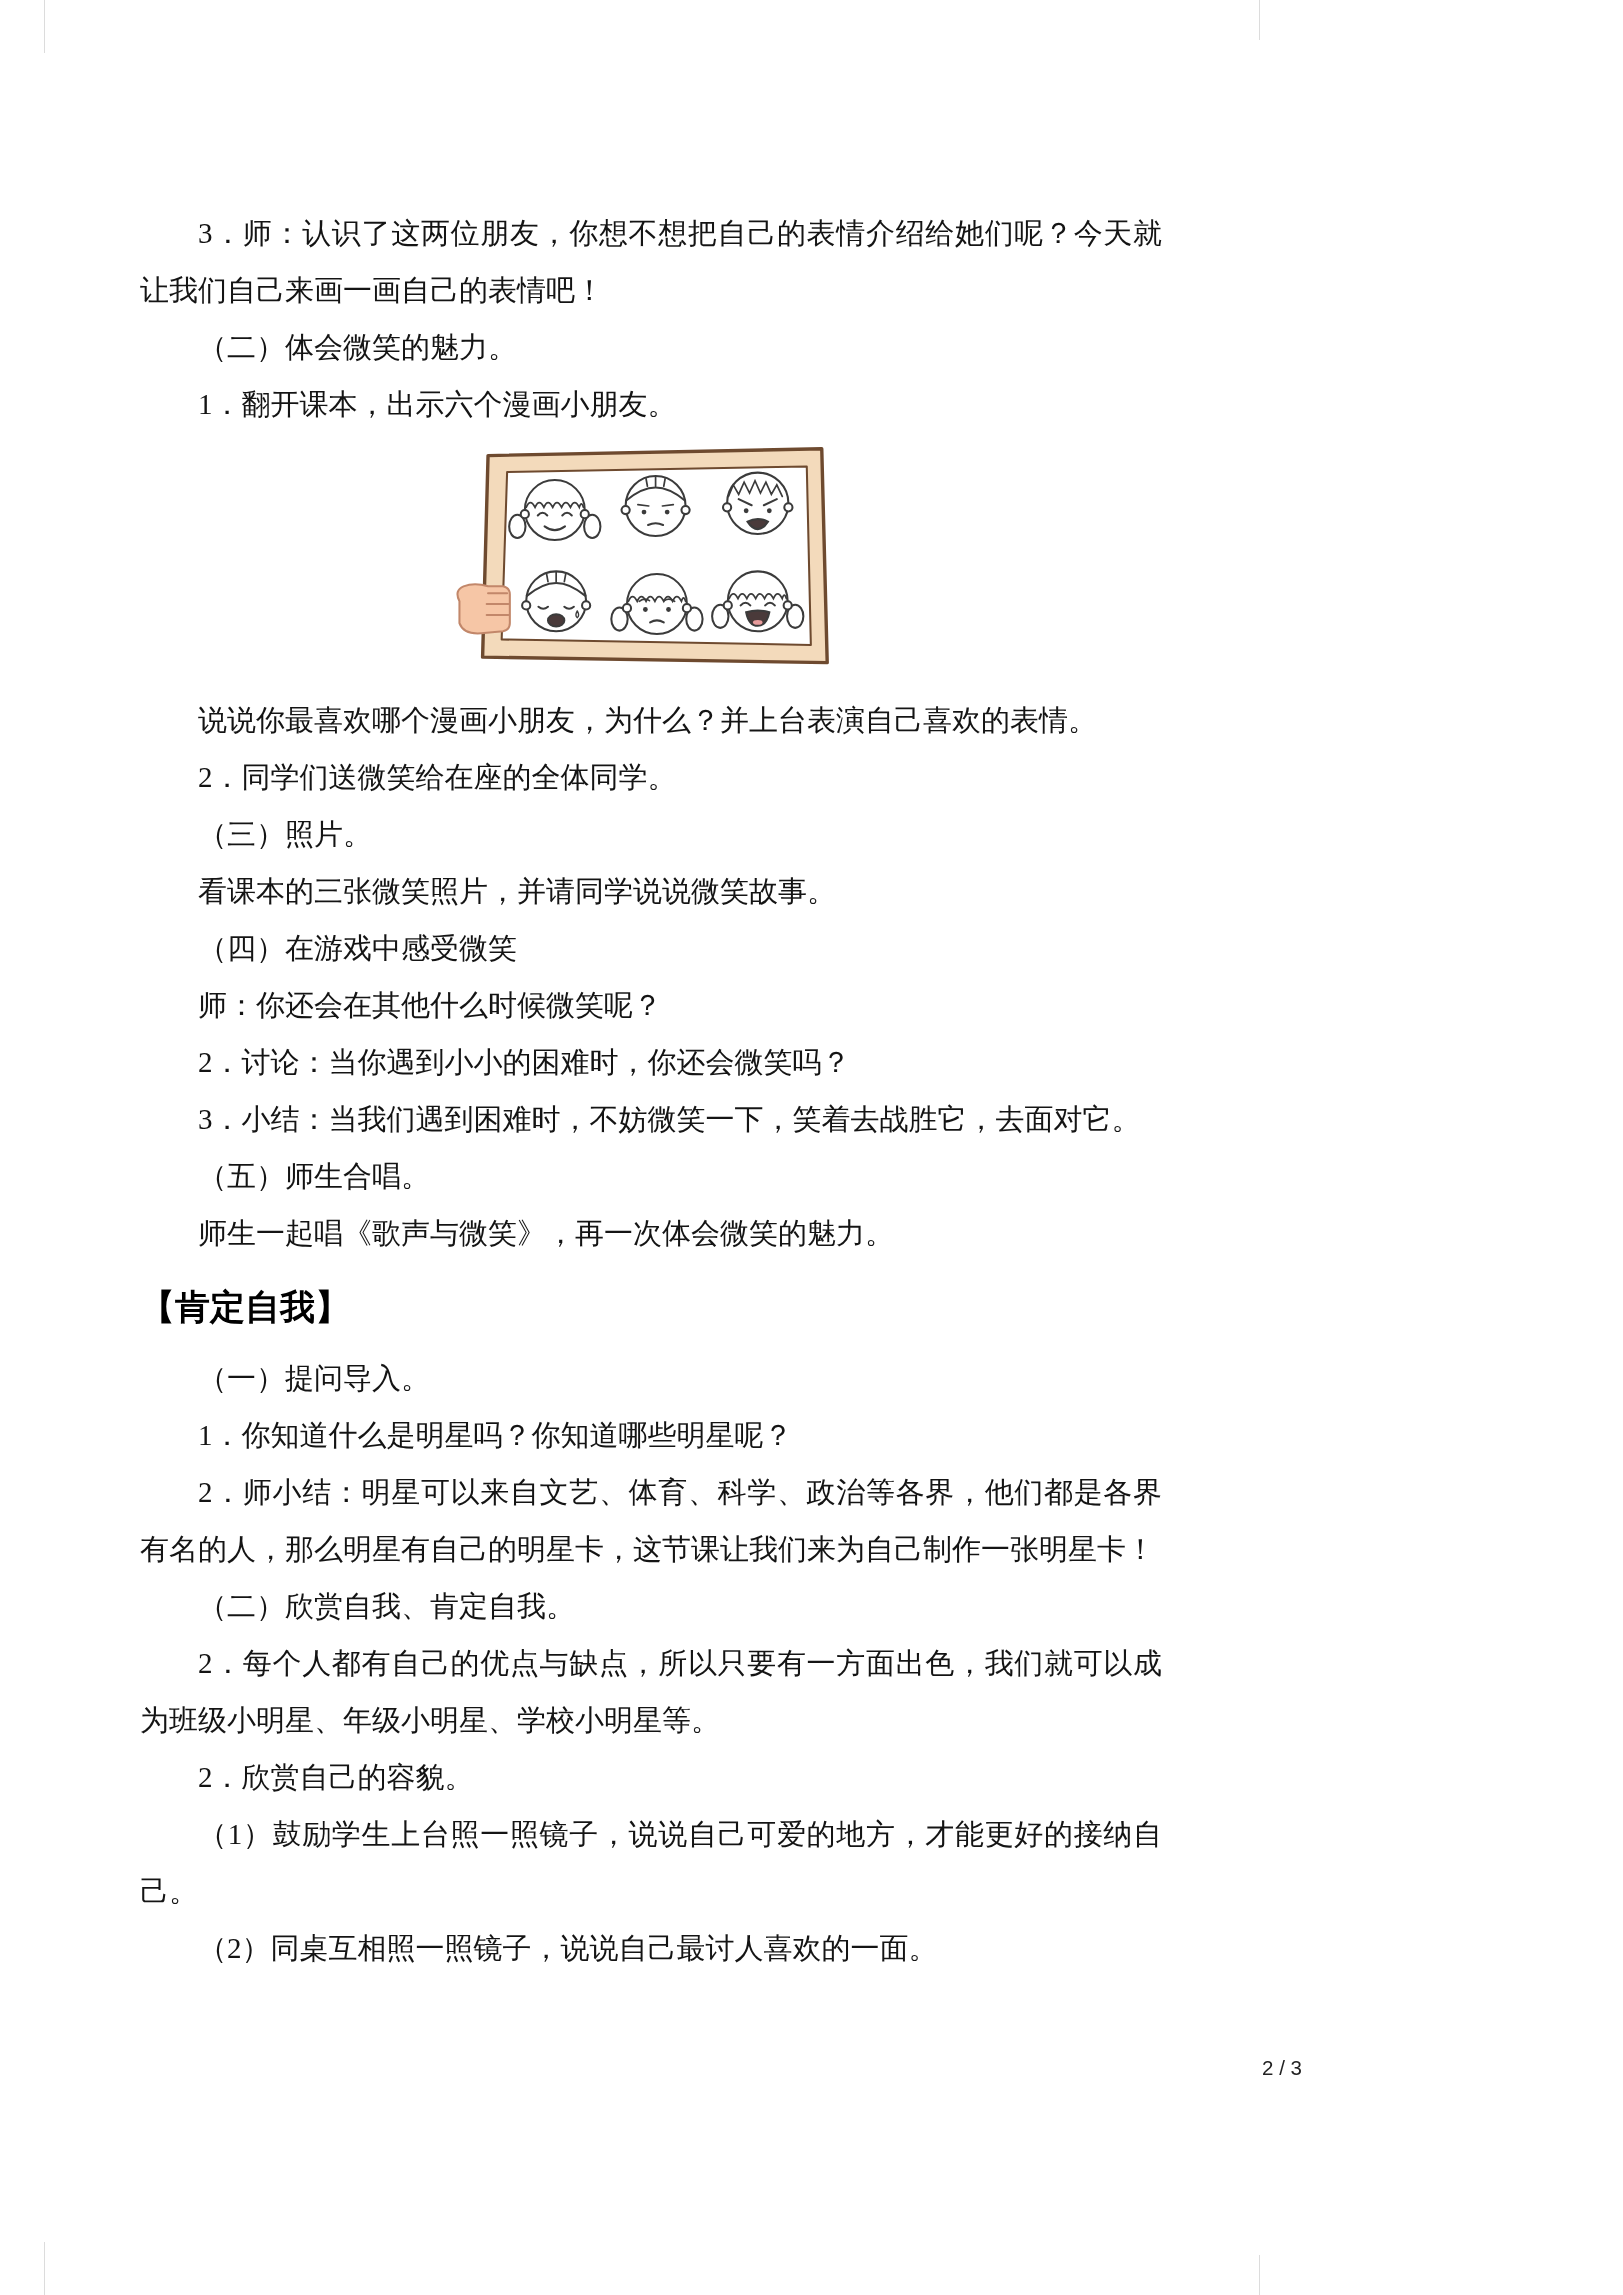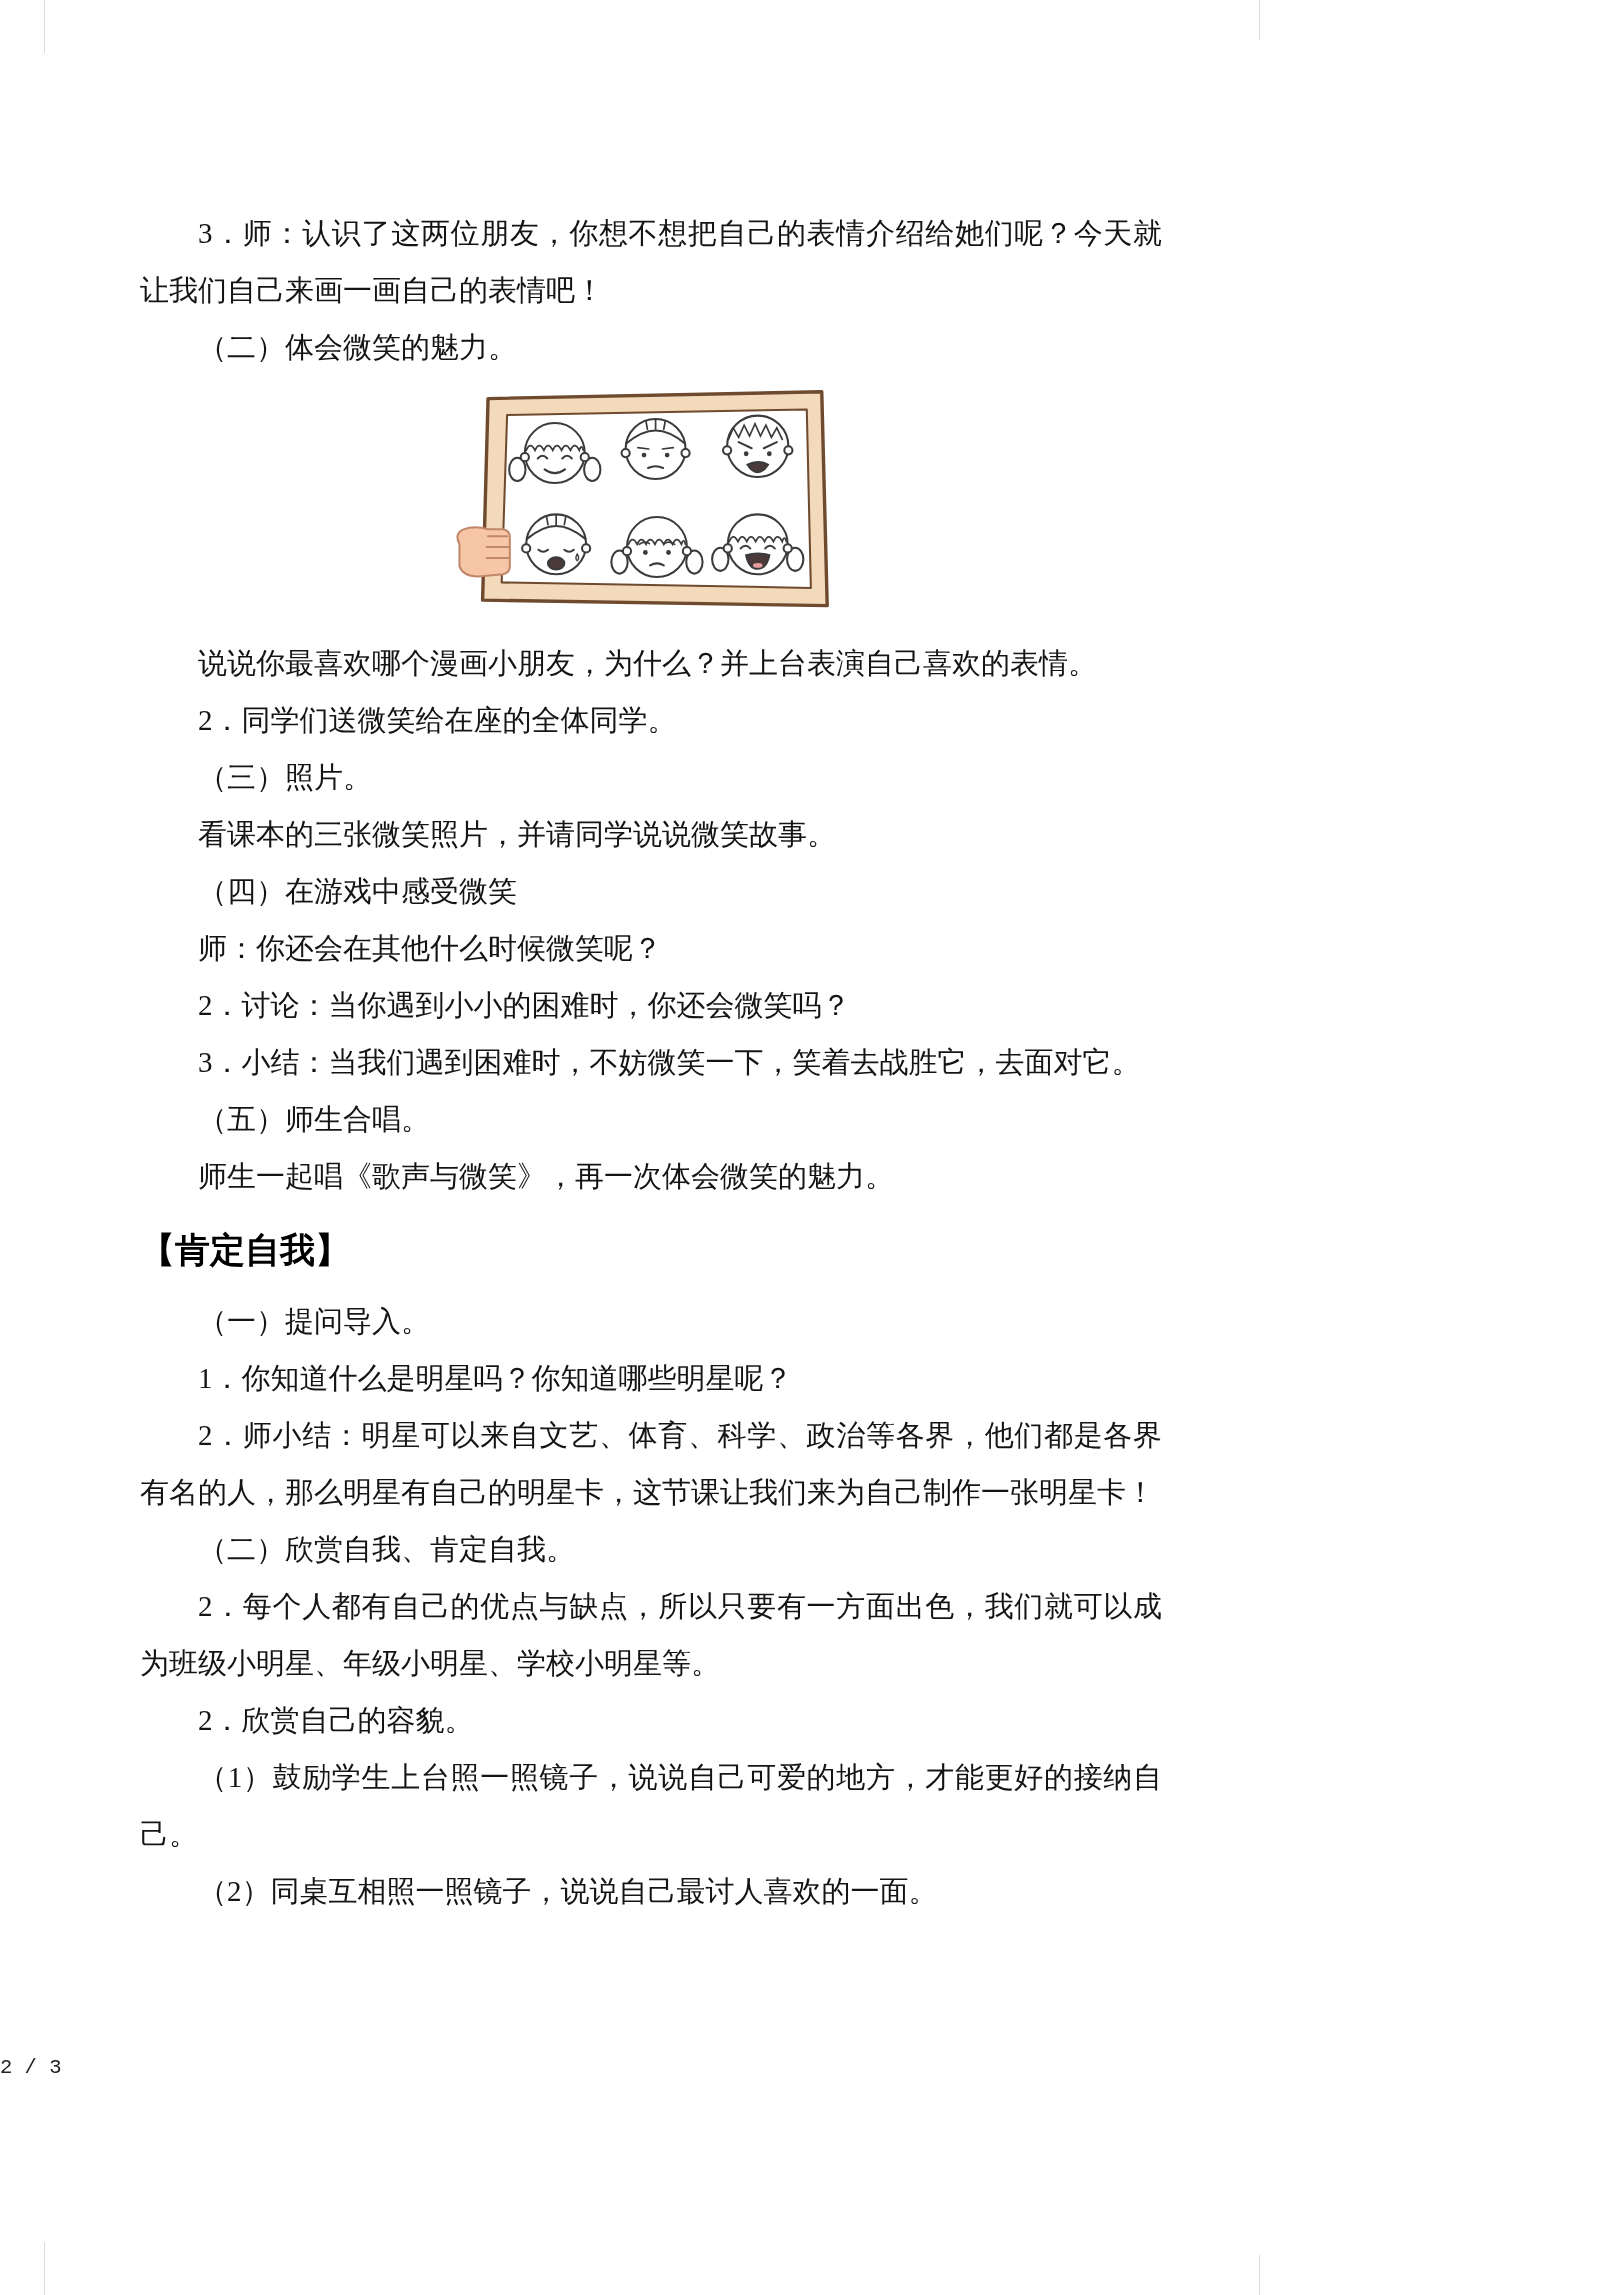--- a/index.html
+++ b/index.html
@@ -56,40 +56,41 @@
     display: flex;
     align-items: center;
     justify-content: center;
     text-indent: 0;
   }
   .page-footer {
     position: absolute;
     left: 0;
     right: 0;
     top: 2056px;
-    text-align: left;
+    text-align: right;
     font-size: 20.5px;
     color: #222222;
-    font-family: Liberation Mono, monospace;
+    font-family: Liberation Sans, sans-serif;
   }
 </style>
 </head>
 <body>
 
 <div class="page">
 
   <div class="edge-artifact edge-tl"></div>
   <div class="edge-artifact edge-bl"></div>
   <div class="edge-artifact edge-tr"></div>
   <div class="edge-artifact edge-br"></div>
 
   <main class="content">
 
     <p class="para">3．师：认识了这两位朋友，你想不想把自己的表情介绍给她们呢？今天就让我们自己来画一画自己的表情吧！</p>
     <p class="para">（二）体会微笑的魅力。</p>
+    <p class="para">1．翻开课本，出示六个漫画小朋友。</p>
 
     <figure class="illustration">
       <svg width="395" height="239" viewBox="0 0 580 350">
 
         <g>
           <polygon points="50,18 540,8 548,322 42,314" fill="#f3dabb" stroke="#6e4a2f" stroke-width="5" stroke-linejoin="round"></polygon>
           <polygon points="78,42 518,34 524,296 70,288" fill="#ffffff" stroke="#6e4a2f" stroke-width="3" stroke-linejoin="round"></polygon>
         </g>
 
         <g>

